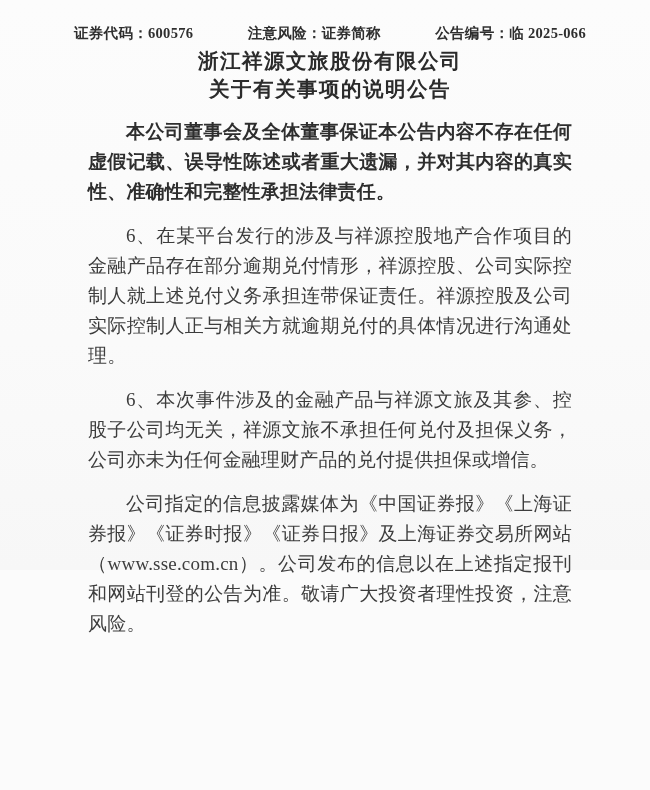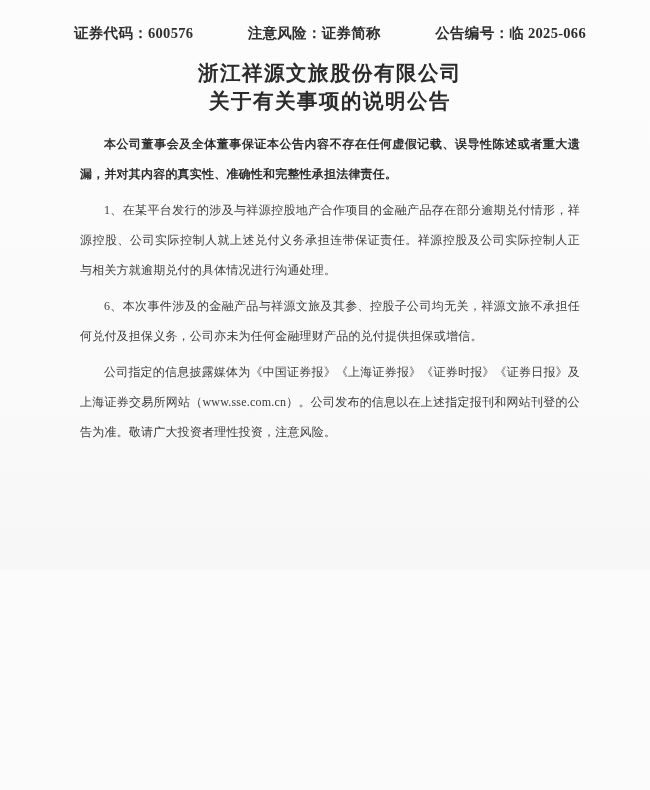--- a/index.html
+++ b/index.html
@@ -32,28 +32,28 @@
   }
   .doc-header .pair { letter-spacing: 0.3px; }
   h1.title, h2.subtitle {
     text-align: center;
     font-size: 20.5px;
     font-weight: bold;
     color: #2b2b2b;
     letter-spacing: 1.5px;
     margin: 0;
   }
-  h1.title { margin-top: 16px; }
+  h1.title { margin-top: 4px; }
   h2.subtitle { margin-top: 0; }
   .body-text {
     margin-top: 14px;
   }
   .body-text p {
-    margin: 6px;
-    font-size: 12px;
+    margin: 14px;
+    font-size: 19px;
     line-height: 30px;
     text-align: justify;
     text-indent: 2em;
     letter-spacing: 0.2px;
     color: #3d3d3d;
     font-family: Liberation Serif, serif;
   }
   .body-text p.bold {
     font-weight: bold;
     color: #2e2e2e;
@@ -68,19 +68,19 @@
     <span class="pair"><span>证券代码：</span><span>600576</span></span>
     <span class="pair"><span>注意风险：</span><span>证券简称</span></span>
     <span class="pair"><span>公告编号：</span><span>临 2025-066</span></span>
   </div>
 
   <h1 class="title">浙江祥源文旅股份有限公司</h1>
   <h2 class="subtitle">关于有关事项的说明公告</h2>
 
   <div class="body-text">
     <p class="bold">本公司董事会及全体董事保证本公告内容不存在任何虚假记载、误导性陈述或者重大遗漏，并对其内容的真实性、准确性和完整性承担法律责任。</p>
-    <p>1、在某平台发行的涉及与祥源控股地产合作项目的金融产品存在部分逾期兑付情形，祥源控股、公司实际控制人就上述兑付义务承担连带保证责任。祥源控股及公司实际控制人正与相关方就逾期兑付的具体情况进行沟通处理。</p>
+    <p>6、在某平台发行的涉及与祥源控股地产合作项目的金融产品存在部分逾期兑付情形，祥源控股、公司实际控制人就上述兑付义务承担连带保证责任。祥源控股及公司实际控制人正与相关方就逾期兑付的具体情况进行沟通处理。</p>
     <p>6、本次事件涉及的金融产品与祥源文旅及其参、控股子公司均无关，祥源文旅不承担任何兑付及担保义务，公司亦未为任何金融理财产品的兑付提供担保或增信。</p>
     <p>公司指定的信息披露媒体为《中国证券报》《上海证券报》《证券时报》《证券日报》及上海证券交易所网站（www.sse.com.cn）。公司发布的信息以在上述指定报刊和网站刊登的公告为准。敬请广大投资者理性投资，注意风险。</p>
 
   </div>
 
 </div>
 
 </body></html>

